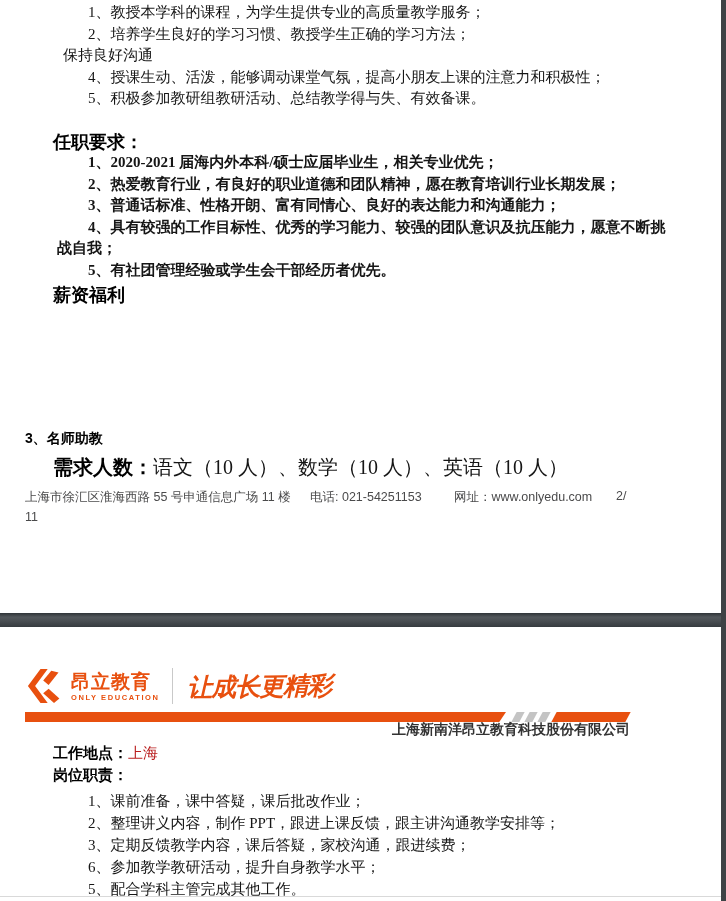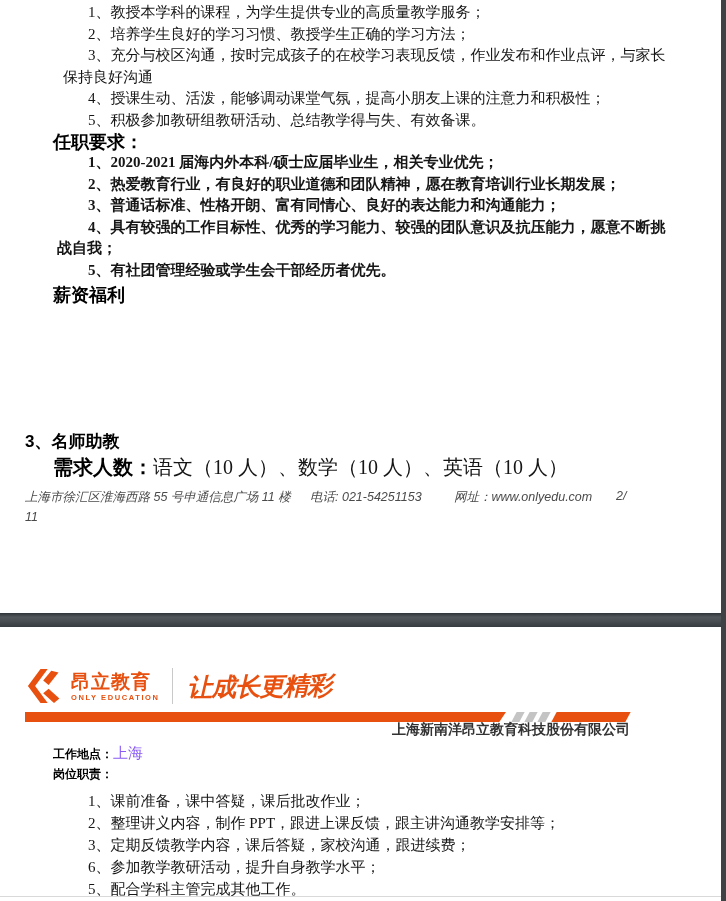--- a/index.html
+++ b/index.html
@@ -14,27 +14,27 @@
   
   .list{position:absolute;left:88px;}
   .wrap-a{margin-left:-25px;}   
   .wrap-b{margin-left:-31px;}   
   #intro-list{top:2px;}
   #req-heading{top:130px;}
   #req-list{top:152px;font-weight:bold;}
   #salary-heading{top:283px;text-align:right;}
   #salary-list{top:304px;}
   #position-heading{position:absolute;left:25px;top:430px;font-family:"Liberation Sans","DejaVu Sans",sans-serif;
-                    font-weight:bold;font-size:17px;color:#000;white-space:nowrap;}
+                    font-weight:bold;font-size:14px;color:#000;white-space:nowrap;}
   #demand-line{position:absolute;left:53px;top:454px;white-space:nowrap;font-size:20px;}
   #demand-line .lbl{font-family:"Liberation Sans","DejaVu Sans",sans-serif;font-weight:bold;color:#000;}
 
   
   .footer-ln{position:absolute;font-family:"Liberation Sans","DejaVu Sans",sans-serif;
-             font-size:12.5px;color:#4a4a4b;white-space:nowrap;font-style:italic;}
+             font-size:12.5px;color:#4a4a4b;white-space:nowrap;}
   #footer-address{left:25px;top:489px;}
   #footer-phone{left:310px;top:489px;}
   #footer-site{left:454px;top:489px;}
   #footer-page{left:616px;top:489px;}
   #footer-page-wrap{left:25px;top:510px;}
 
   
   #separator-band{position:absolute;left:0;top:613px;width:726px;height:14px;
                   background:linear-gradient(180deg,#2f3438 0%,#53585c 30%,#484d51 60%,#363b3f 100%);}
 
@@ -56,39 +56,38 @@
   #header-bar{position:absolute;left:25px;top:712px;width:603px;height:10px;}
   #bar-seg1{position:absolute;left:0;top:0;width:481px;height:10px;background:#e8500f;
             clip-path:polygon(0 0,100% 0,98.6% 100%,0 100%);}
   .bar-slash{position:absolute;top:0;width:8px;height:10px;background:#c4c4c4;transform:skewX(-28deg);}
   #slash-1{left:489px;} #slash-2{left:502px;} #slash-3{left:515px;}
   #bar-seg2{position:absolute;left:529px;top:0;width:74px;height:10px;background:#e8500f;transform:skewX(-28deg);}
 
   
   #location-line{position:absolute;left:53px;top:744px;white-space:nowrap;font-size:15px;}
   #location-line .lbl,#duties-heading{font-family:"Liberation Sans","DejaVu Sans",sans-serif;
-                font-weight:bold;font-size:12px;color:#000;text-align:center;}
-  #location-line .val{color:#8b5cf6;}
+                font-weight:bold;font-size:15px;color:#000;text-align:center;}
+  #location-line .val{color:#b91c1c;}
   #duties-heading{position:absolute;left:53px;top:766px;white-space:nowrap;}
   #duties-list{top:790px;}
   #duties-list .ln{height:22px;line-height:22px;}
 
   
   #right-edge{position:absolute;left:721px;top:0;width:5px;height:901px;background:#3e4245;}
   #bottom-line{position:absolute;left:0;top:896px;width:721px;height:1px;background:#d9d9d9;}
 </style>
 </head>
 <body>
 
 <div id="screen">
 
   <div id="intro-list" class="list">
     <div class="ln">1、教授本学科的课程，为学生提供专业的高质量教学服务；</div>
     <div class="ln">2、培养学生良好的学习习惯、教授学生正确的学习方法；</div>
-    <div class="ln">3、充分与校区沟通，按时完成孩子的在校学习表现反馈，作业发布和作业点评，与家长</div>
     <div class="ln wrap-a">保持良好沟通</div>
     <div class="ln">4、授课生动、活泼，能够调动课堂气氛，提高小朋友上课的注意力和积极性；</div>
     <div class="ln">5、积极参加教研组教研活动、总结教学得与失、有效备课。</div>
   </div>
 
   <div id="req-heading" class="heading">任职要求：</div>
 
   <div id="req-list" class="list">
     <div class="ln">1、2020-2021 届海内外本科/硕士应届毕业生，相关专业优先；</div>
     <div class="ln">2、热爱教育行业，有良好的职业道德和团队精神，愿在教育培训行业长期发展；</div>

